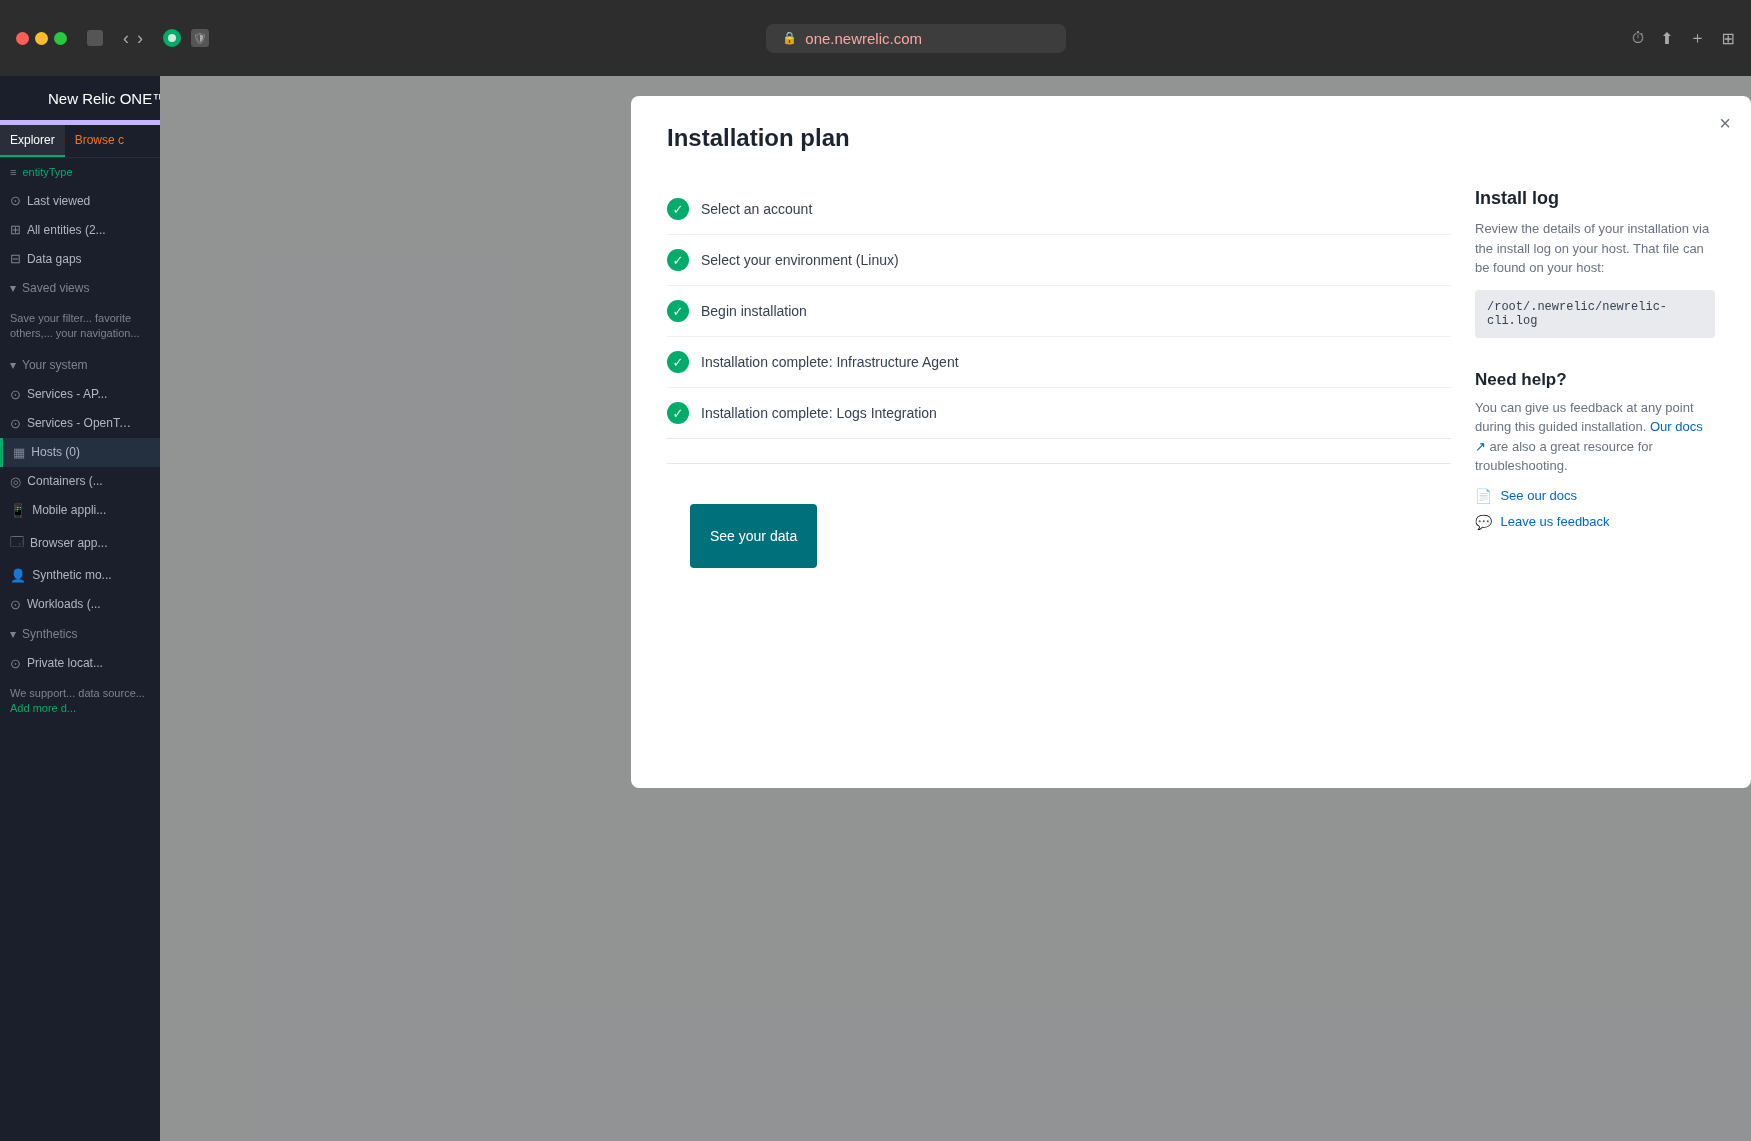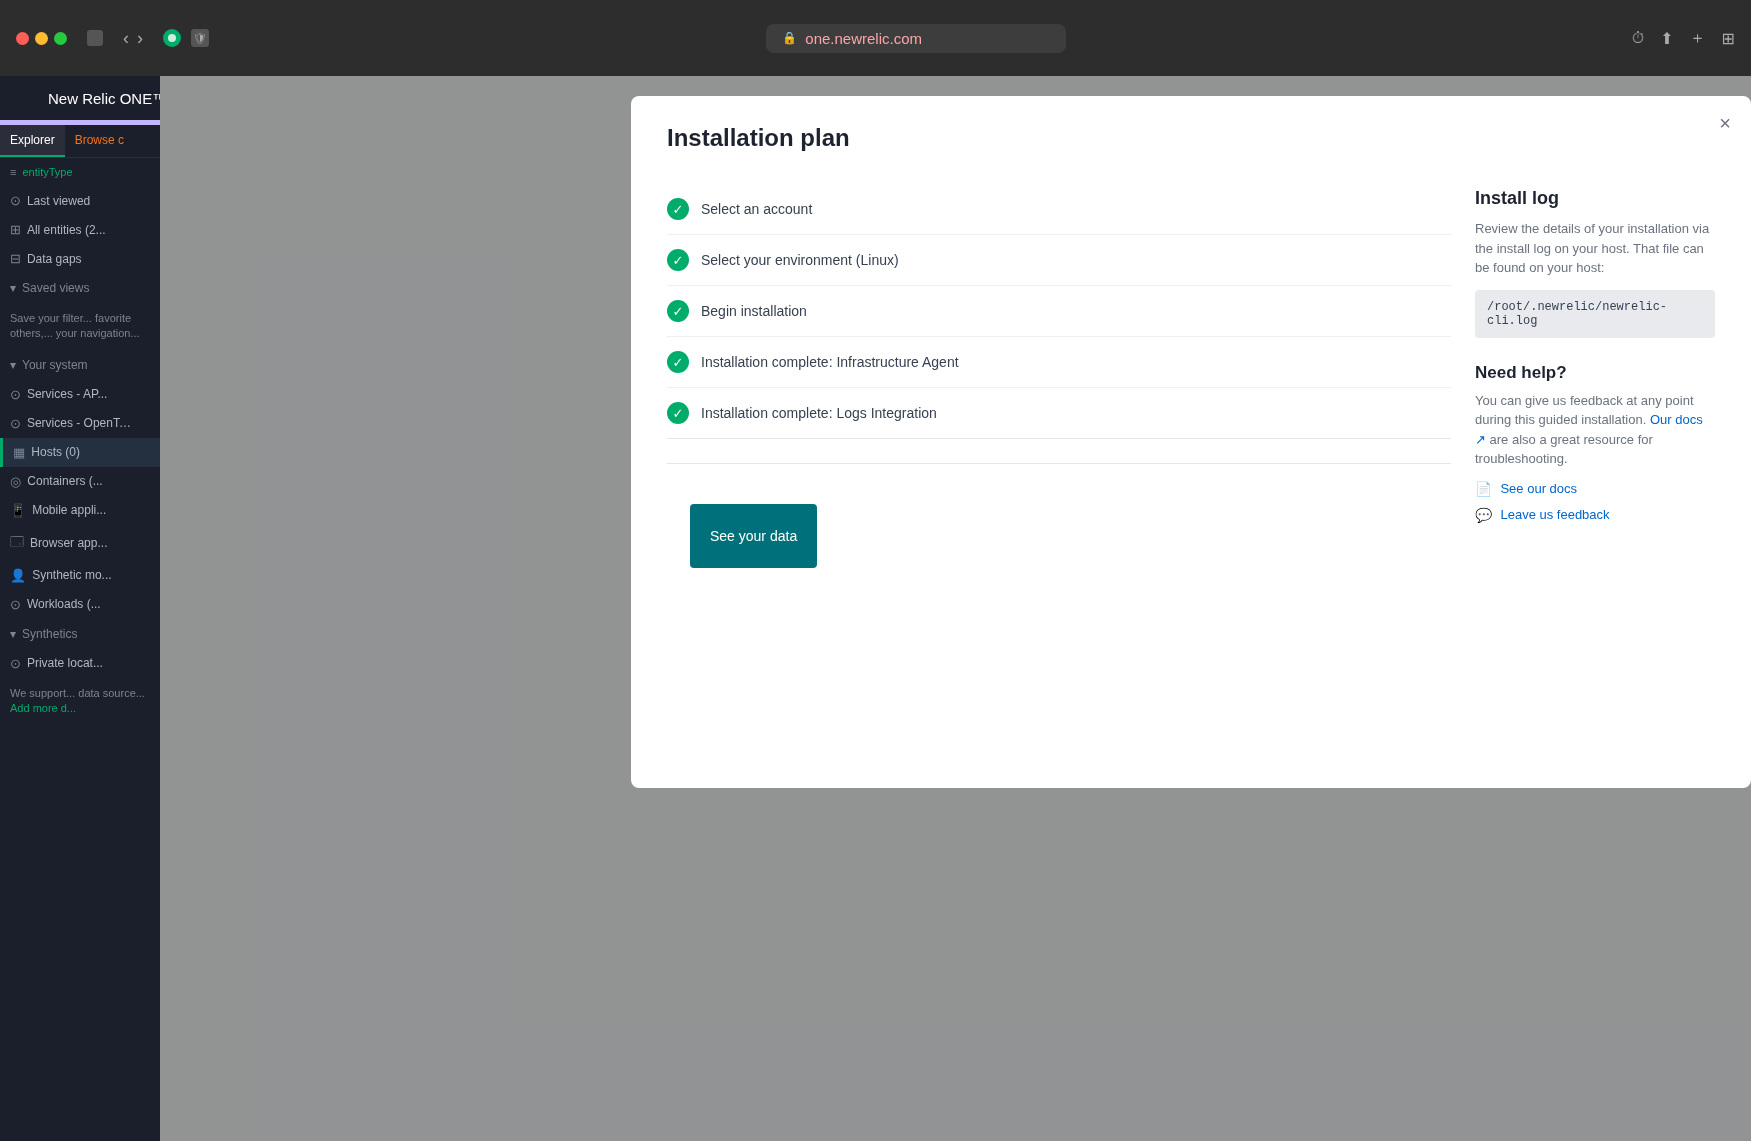--- a/index.html
+++ b/index.html
@@ -209,21 +209,21 @@
     }
     .panel-title { font-size: 18px; font-weight: 600; color: #1d2330; margin-bottom: 10px; }
     .panel-desc { font-size: 13px; color: #6b7280; line-height: 1.5; margin-bottom: 12px; }
     .log-path {
       background: #e8eaed;
       border-radius: 4px;
       padding: 10px 12px;
       font-family: 'Courier New', monospace;
       font-size: 12px;
       color: #374151;
-      margin-bottom: 25px;
+      margin-bottom: 32px;
     }
     .need-help-title { font-size: 17px; font-weight: 600; color: #1d2330; margin-bottom: 8px; }
     .help-link {
       display: flex;
       align-items: center;
       gap: 8px;
       font-size: 13px;
       color: #0066cc;
       text-decoration: none;
       margin-bottom: 10px;

